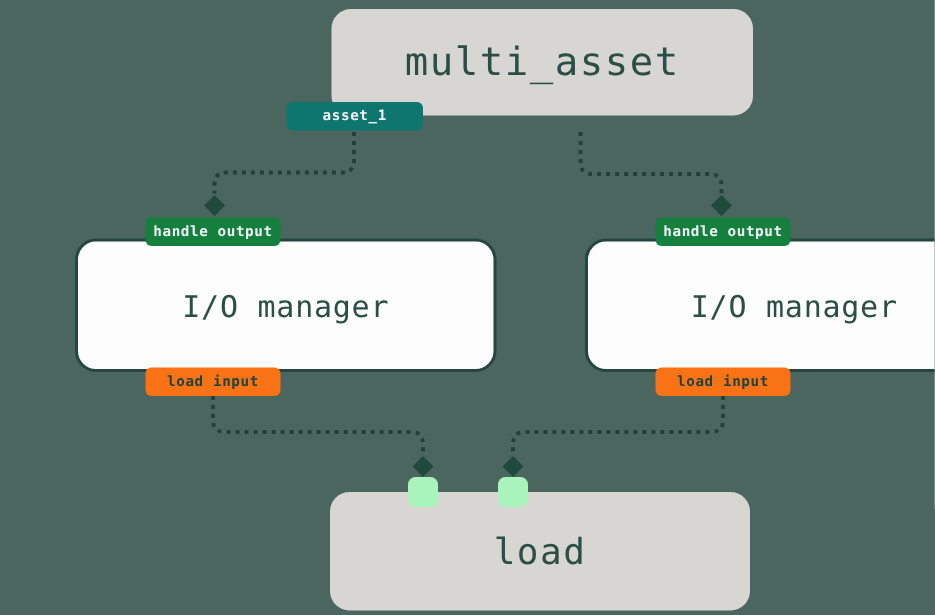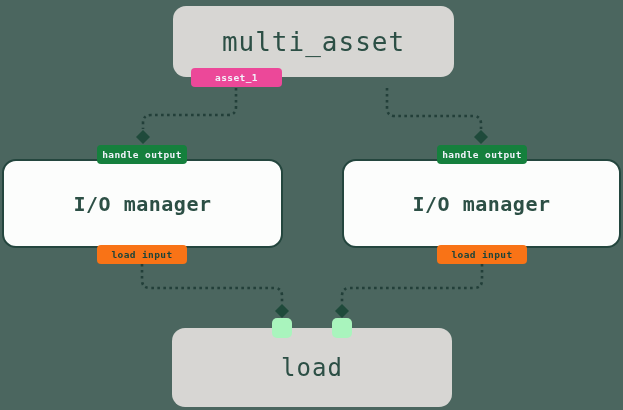--- a/index.html
+++ b/index.html
@@ -11,53 +11,54 @@
     overflow: hidden;
     font-family: "DejaVu Sans Mono", "Liberation Mono", monospace;
   }
   .node {
     position: absolute;
     display: flex;
     align-items: center;
     justify-content: center;
     box-sizing: border-box;
     z-index: 1;
+    margin-left: 48px;
   }
   .node-gray {
     background: #d7d6d3;
     border-radius: 13px;
     color: #2c4f45;
   }
   .node-io {
     background: #fcfdfc;
     border: 2px solid #24463e;
     border-radius: 14px;
     color: #2c4f45;
     font-size: 20px;
-    font-weight: 700;
+    font-weight: 400;
     letter-spacing: 0.5px;
   }
   #node-multi-asset { left: 173px; top: 6px; width: 281px; height: 71px; font-size: 26px; font-weight: 500; letter-spacing: 1px; }
   #node-asset      { left: 172px; top: 328px; width: 280px; height: 79px; font-size: 24px; font-weight: 500; letter-spacing: 1px; }
   #node-io-left    { left: 2px;   top: 159px; width: 281px; height: 89px; }
   #node-io-right   { left: 342px; top: 159px; width: 279px; height: 89px; }
 
   .tag {
     position: absolute;
     height: 19px;
     border-radius: 4px;
     display: flex;
     align-items: center;
     justify-content: center;
     font-size: 9.5px;
     font-weight: bold;
     letter-spacing: 0.4px;
     z-index: 3;
   }
-  .tag-indigo { background: #ec4899; color: #f2f2fb; }
+  .tag-indigo { background: #0f766e; color: #f2f2fb; }
   .tag-violet { background: #15803d; color: #f2f2fb; }
   .tag-mint   { background: #f97316; color: #1c443b; }
   #tag-asset1   { left: 191px; top: 68px;  width: 91px; }
   #tag-asset2   { left: 342px; top: 68px;  width: 90px; }
   #tag-ho-left  { left: 97px;  top: 145px; width: 90px; }
   #tag-ho-right { left: 437px; top: 145px; width: 90px; }
   #tag-li-left  { left: 97px;  top: 245px; width: 90px; }
   #tag-li-right { left: 437px; top: 245px; width: 90px; }
 
   .port {

